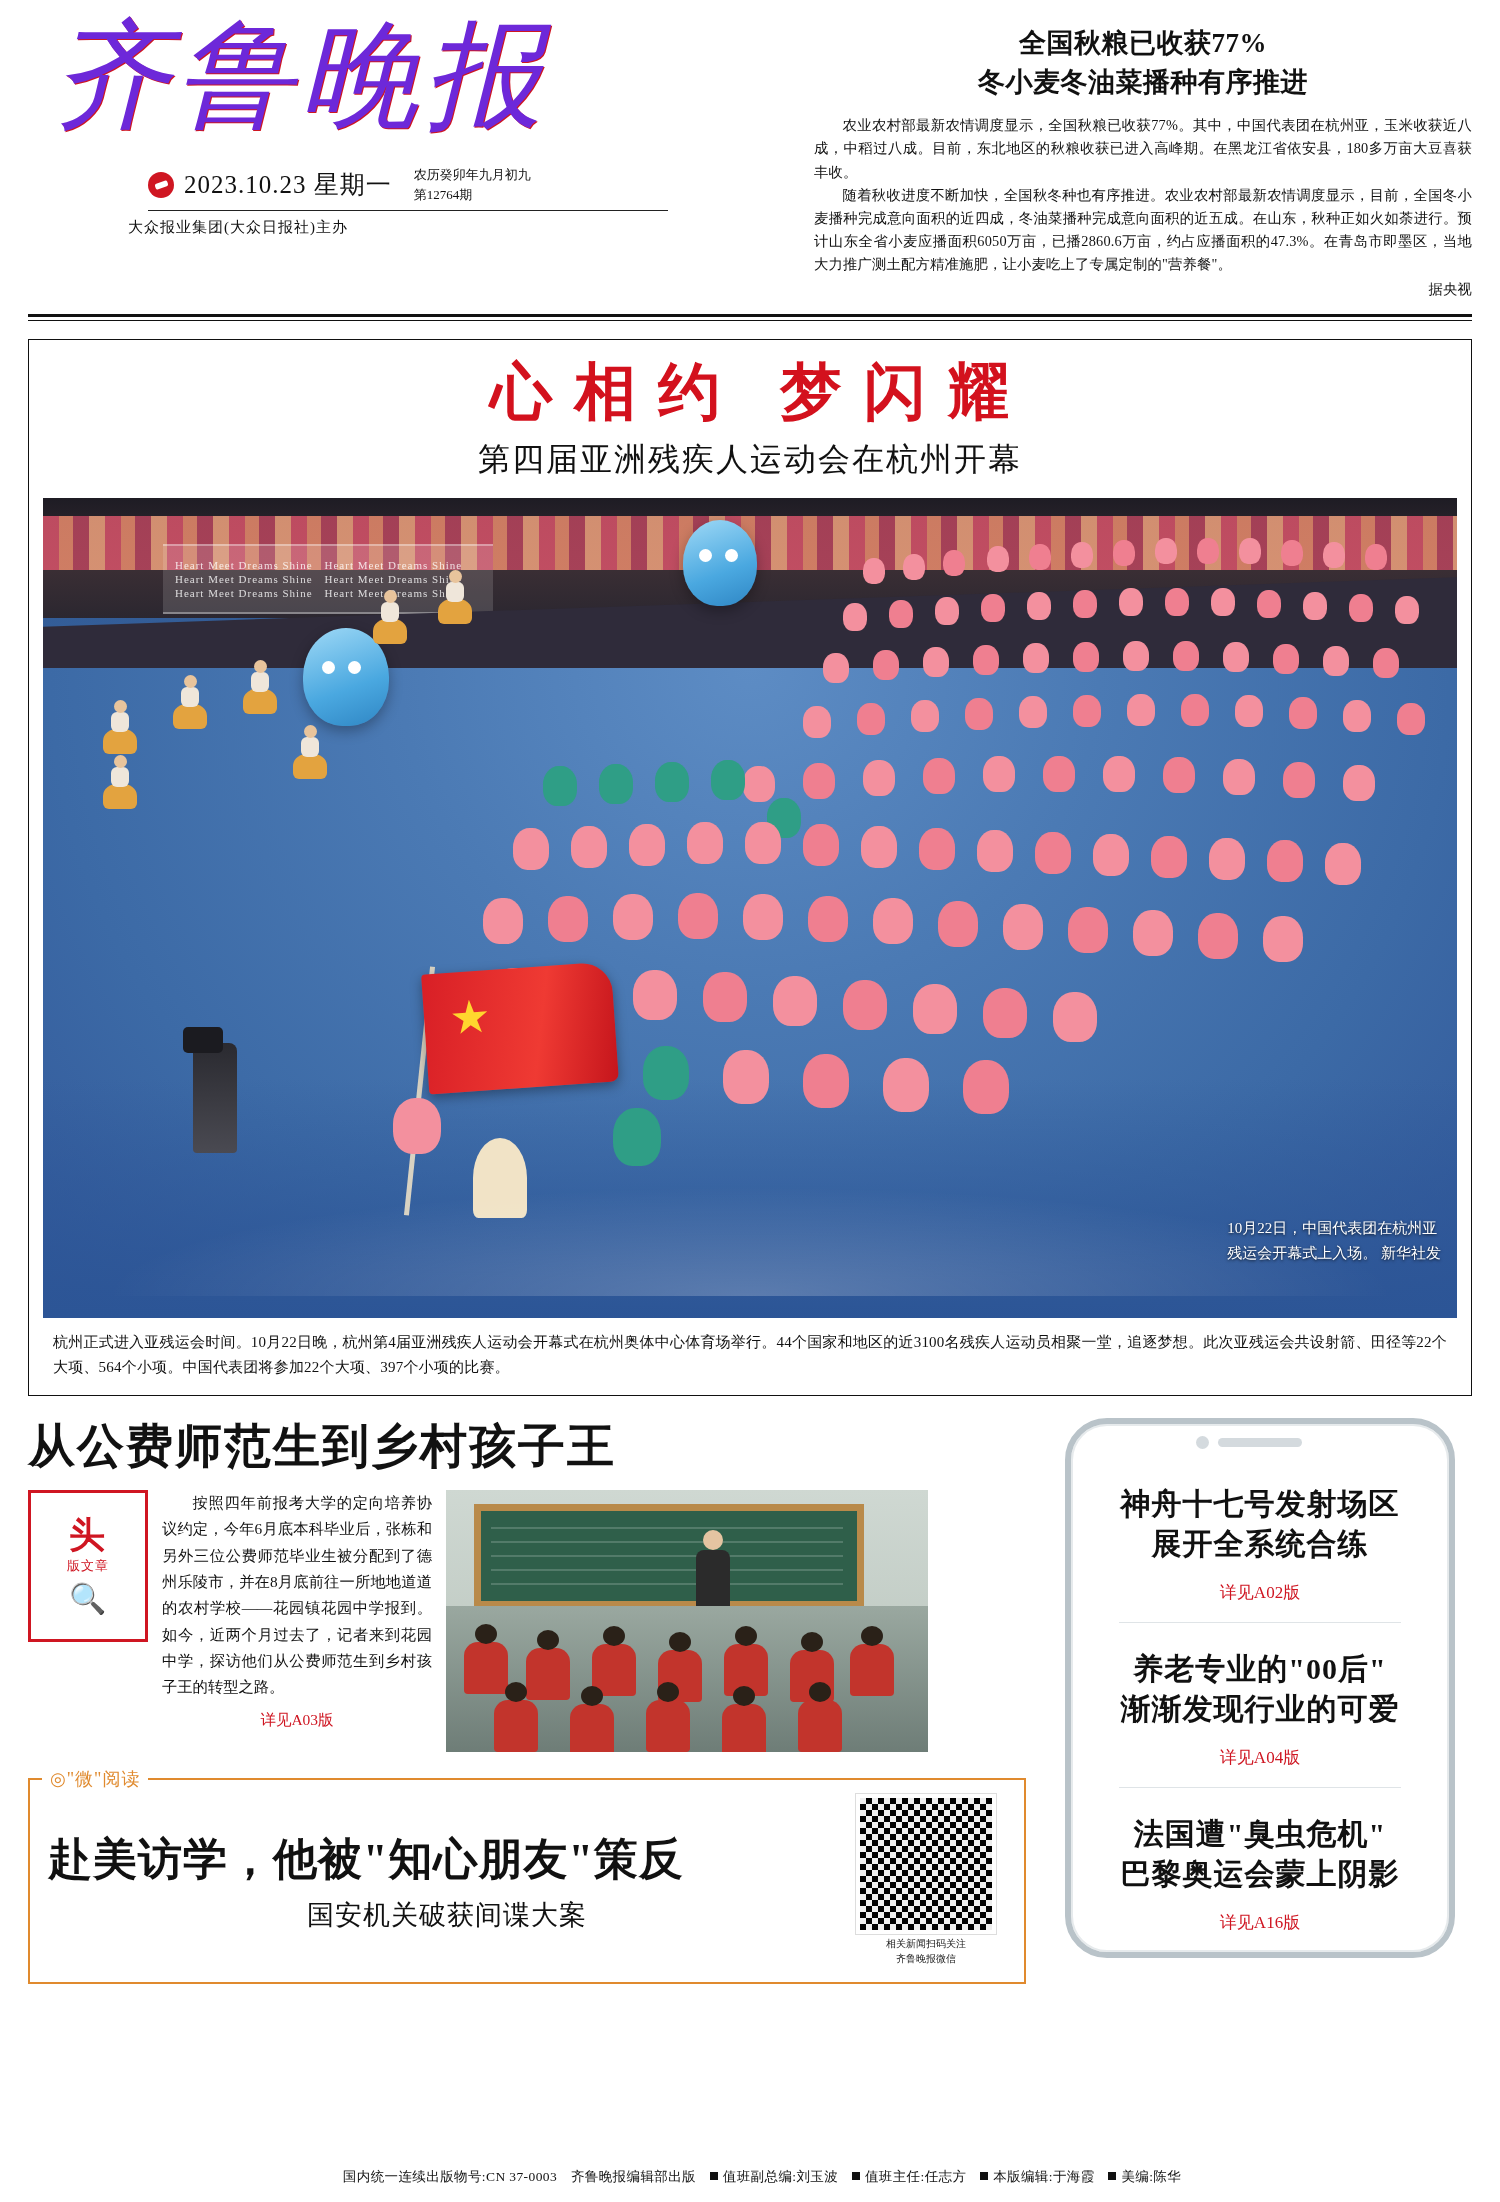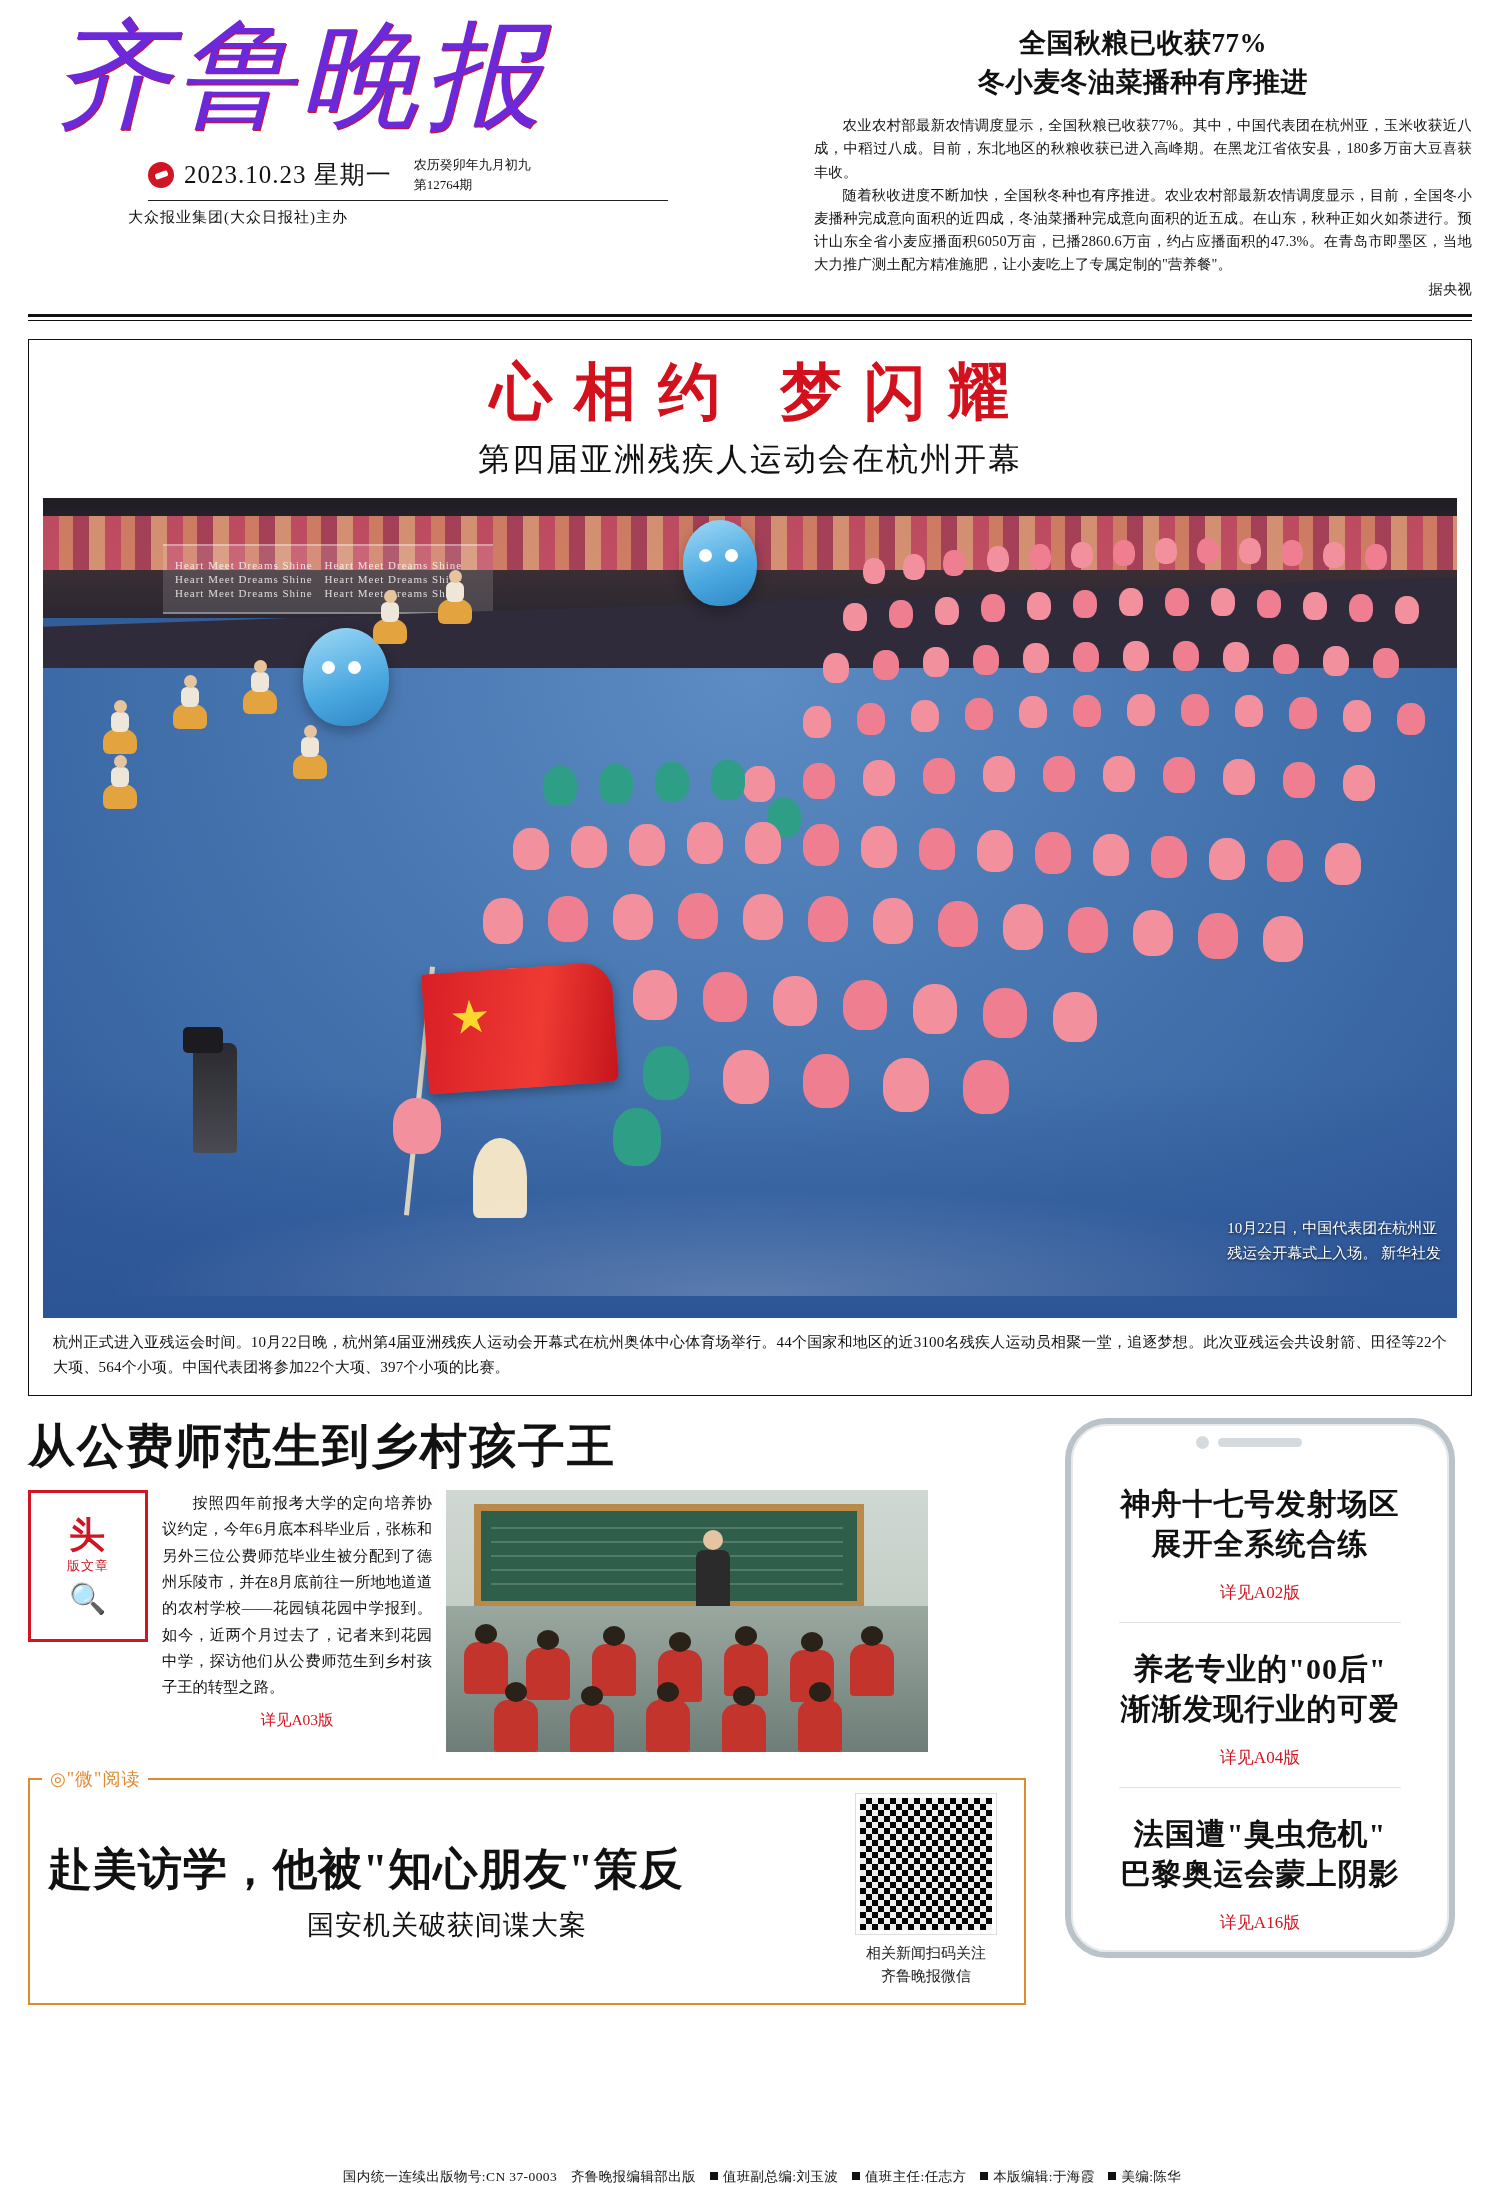--- a/index.html
+++ b/index.html
@@ -17,21 +17,21 @@
   .masthead{display:flex;align-items:flex-start;padding-top:14px;}
   .mast-left{width:760px;position:relative;}
   .logo{
     font-family:"Liberation Serif",serif;
     font-size:118px;line-height:1.06;
     color:#6d28d9;font-weight:normal;letter-spacing:6px;
     font-style:italic;
     text-shadow:1px 1px 0 #cf1622;
     padding-left:24px;
   }
-  .mast-date-row{display:flex;align-items:center;margin-top:16px;padding-left:120px;}
+  .mast-date-row{display:flex;align-items:center;margin-top:26px;padding-left:120px;}
   .date-dot{
     width:26px;height:26px;border-radius:50%;background:#cf1622;
     display:inline-block;margin-right:10px;position:relative;
   }
   .date-dot:after{
     content:"";position:absolute;left:7px;top:10px;width:13px;height:6px;
     background:#fff;border-radius:2px;transform:rotate(-20deg);
   }
   .date-main{font-size:25px;letter-spacing:1px;color:#111;}
   .date-sub{font-size:13px;line-height:1.5;color:#111;margin-left:22px;}
@@ -199,21 +199,21 @@
   .micro-h{font-size:44px;font-weight:bold;letter-spacing:1px;line-height:1.2;}
   .micro-s{font-size:27px;text-align:center;margin-top:10px;letter-spacing:1px;}
   .qr-wrap{width:160px;text-align:center;flex:none;}
   .qr{
     width:132px;height:132px;margin:0 auto;
     background:
       repeating-linear-gradient(90deg,#111 0 6px,#fff 6px 12px),
       repeating-linear-gradient(0deg,#111 0 6px,#fff 6px 12px);
     background-blend-mode:difference;border:4px solid #fff;outline:1px solid #ddd;
   }
-  .qr-cap{font-size:15px;line-height:1.5;margin-top:8px;color:#222;}
+  .qr-cap{font-size:10px;line-height:1.5;margin-top:2px;color:#222;}
 
   
   .phone{
     width:390px;height:540px;margin:0 auto;border:6px solid #b9c3c9;border-radius:42px;
     background:#fff;box-shadow:0 0 0 2px #e6eaec inset;position:relative;padding:26px 22px;
     box-sizing:border-box;
   }
   .phone:before{
     content:"";position:absolute;left:50%;top:14px;transform:translateX(-50%);
     width:84px;height:9px;border-radius:6px;background:#d4dade;

